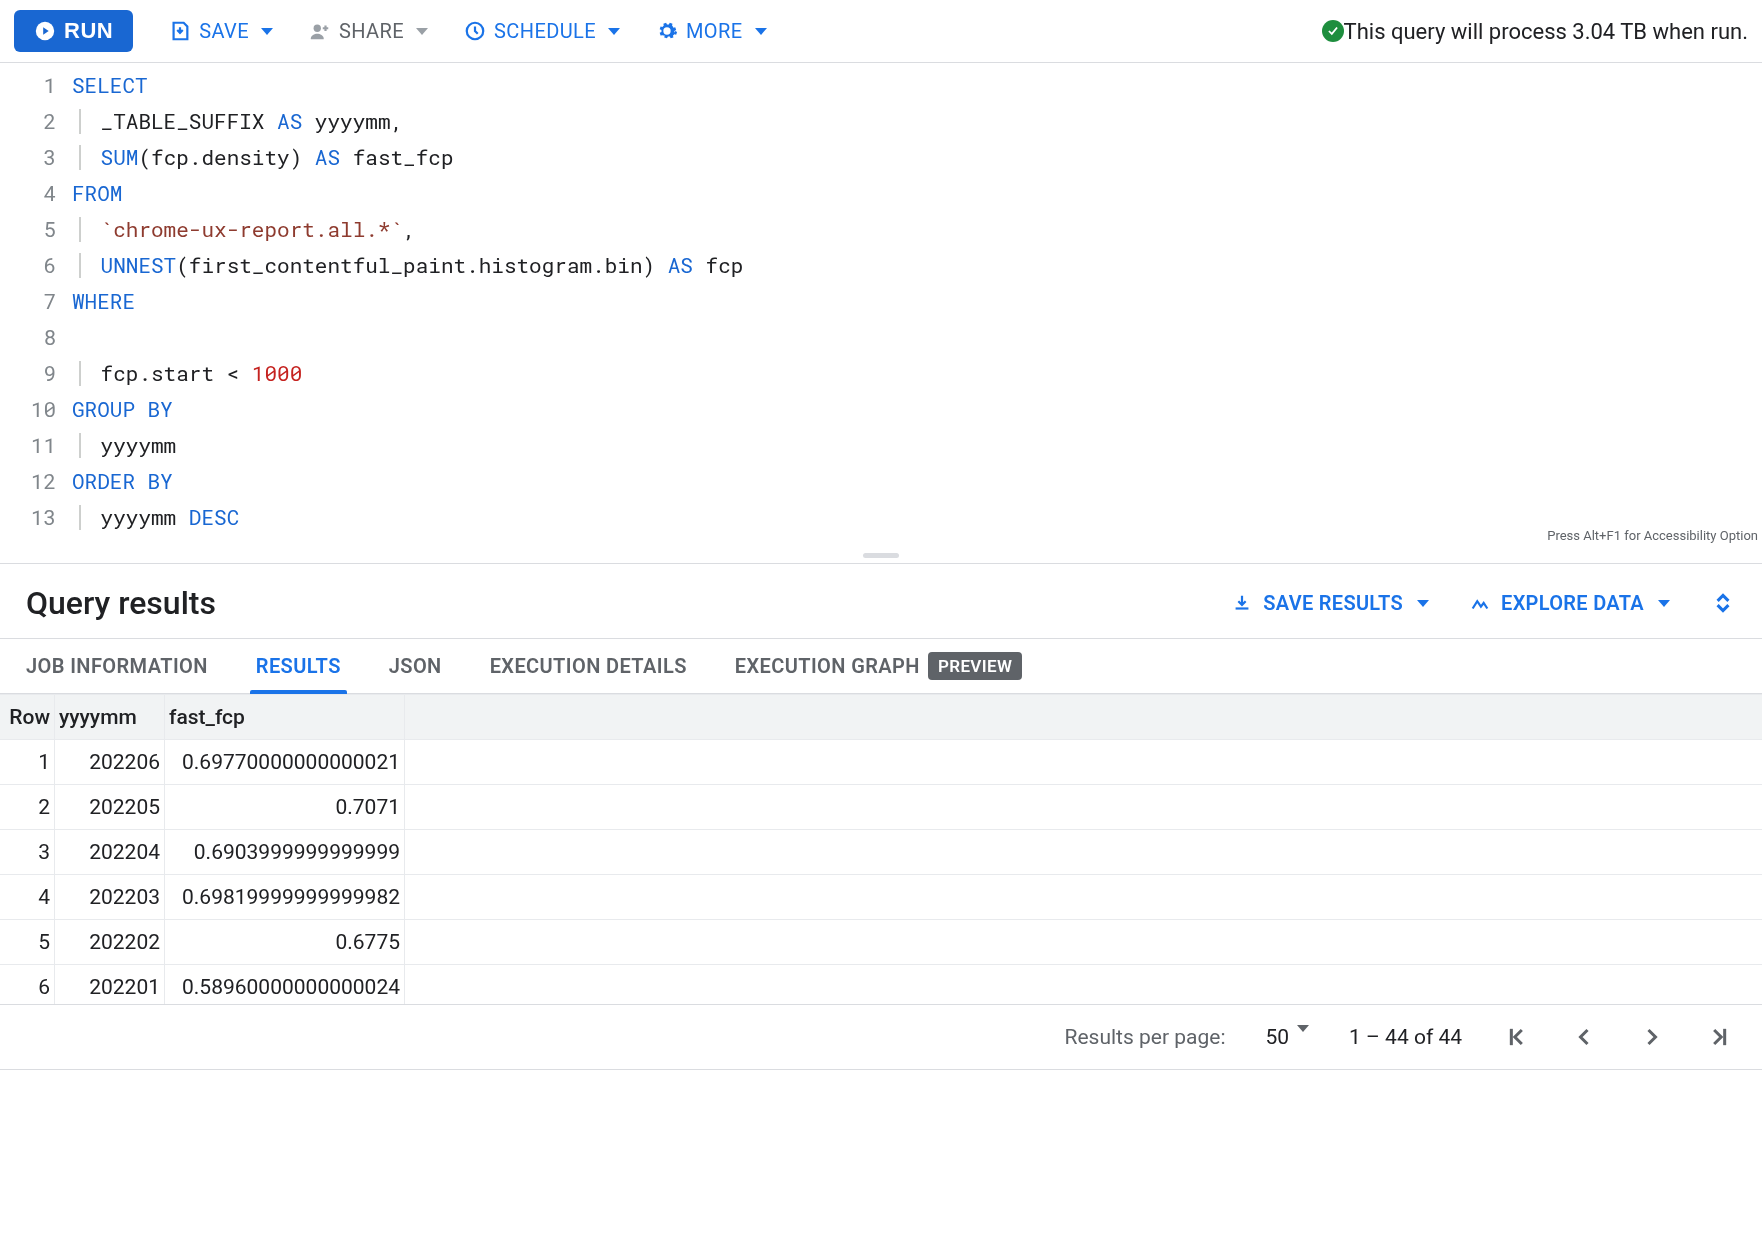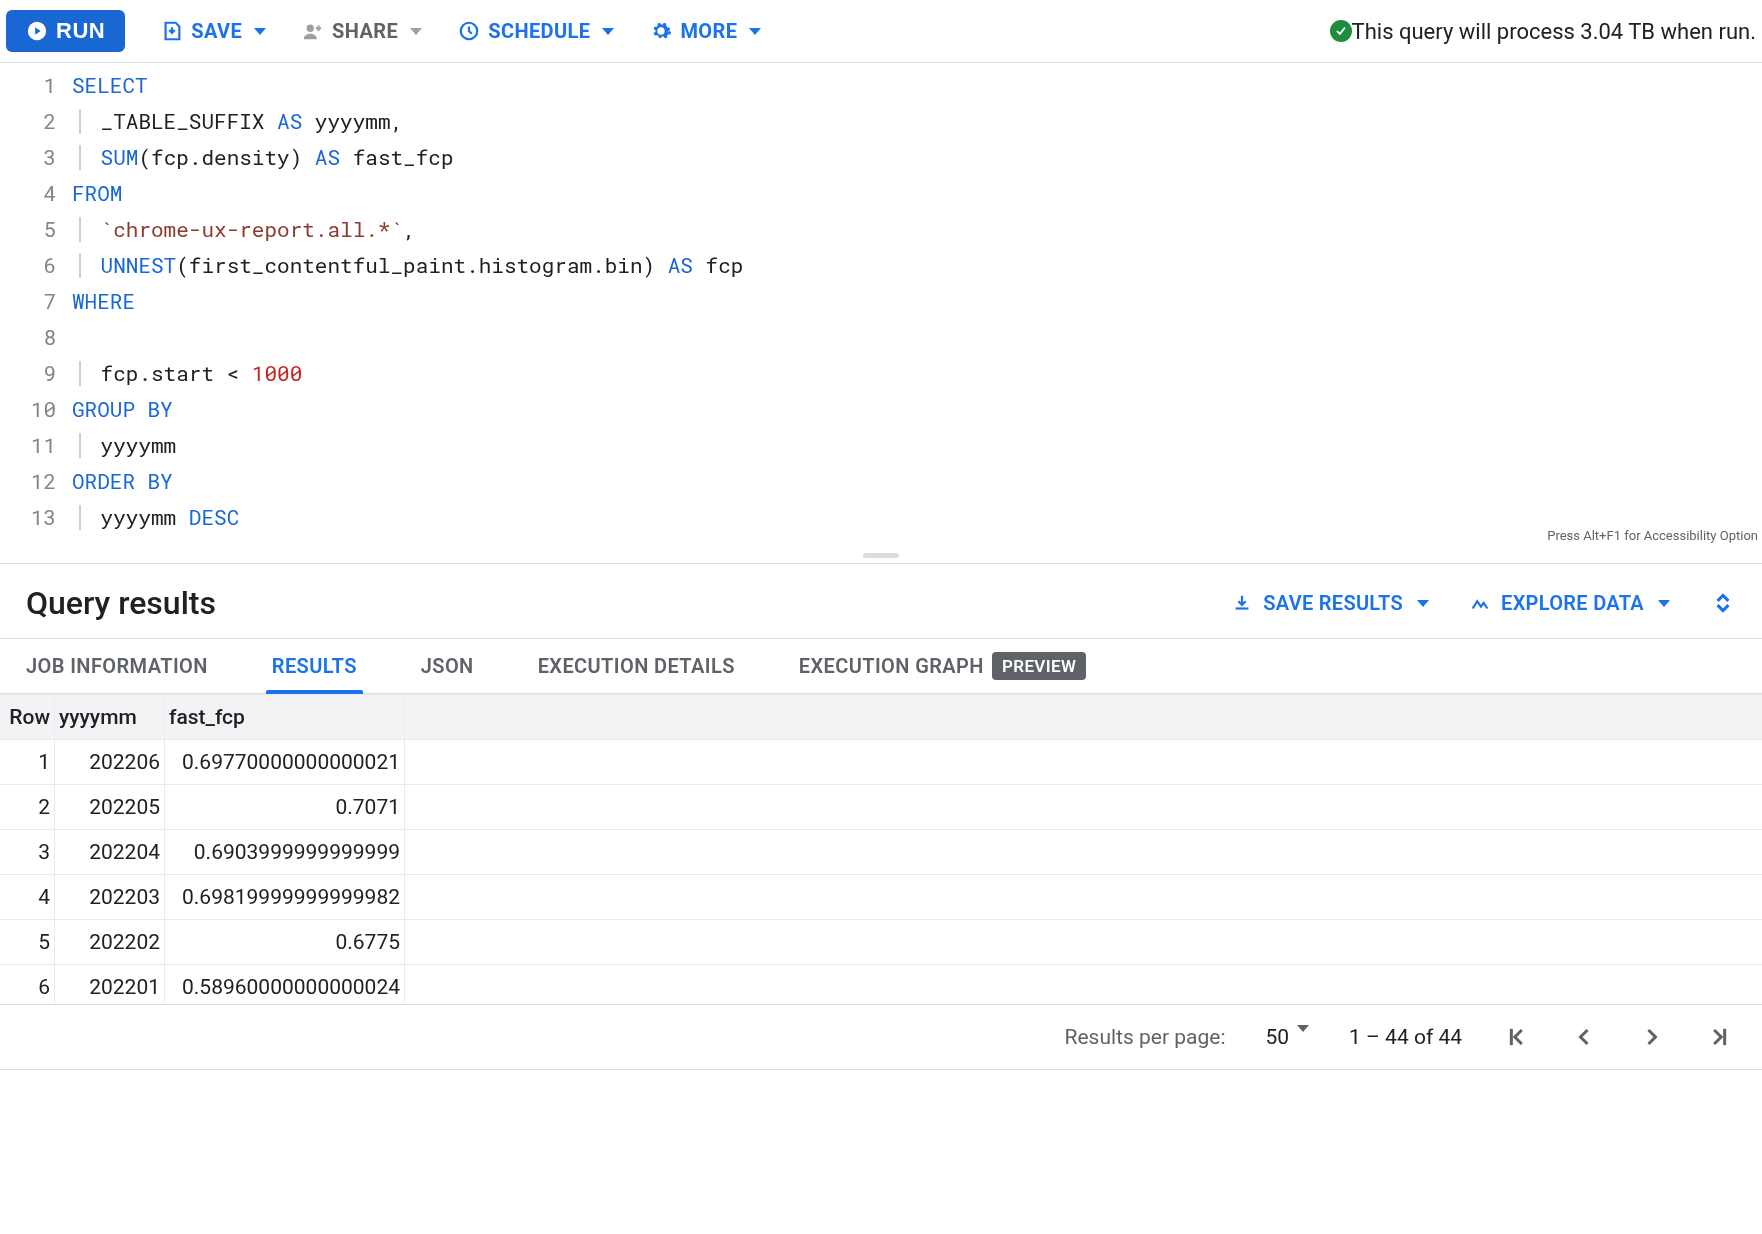--- a/index.html
+++ b/index.html
@@ -27,42 +27,42 @@
   .wrap {
     width: 1762px;
     overflow: hidden;
   }
 
   
   .toolbar {
     display: flex;
     align-items: center;
     border-bottom: 1px solid var(--border);
-    padding: 10px 6px;
+    padding: 10px 14px;
     gap: 36px;
   }
   .run-btn {
     display: inline-flex;
     align-items: center;
     gap: 8px;
     background: var(--blue-btn);
     color: #fff;
     border: none;
     border-radius: 6px;
     font-weight: 600;
     padding: 8px 20px;
     font-size: 22px;
     letter-spacing: .5px;
   }
   .tb-item {
     display: inline-flex;
     align-items: center;
     gap: 8px;
     color: var(--blue);
-    font-weight: 700;
+    font-weight: 400;
     letter-spacing: .4px;
     font-size: 20px;
   }
   .tb-item.muted { color: var(--muted); }
   .tb-caret {
     display: inline-block;
     width: 0; height: 0;
     border-left: 6px solid transparent;
     border-right: 6px solid transparent;
     border-top: 7px solid currentColor;
@@ -165,21 +165,21 @@
   .chip .tb-caret { border-top-color: var(--blue); }
   .expand-icon svg { width: 26px; height: 26px; }
 
   
   .tabs {
     display: flex;
     align-items: center;
     border-top: 1px solid var(--border);
     border-bottom: 1px solid var(--border);
     padding: 0 26px;
-    gap: 64px;
+    gap: 48px;
     height: 54px;
   }
   .tab {
     color: var(--muted);
     font-weight: 600;
     font-size: 20px;
     letter-spacing: .4px;
     height: 100%;
     display: inline-flex;
     align-items: center;

